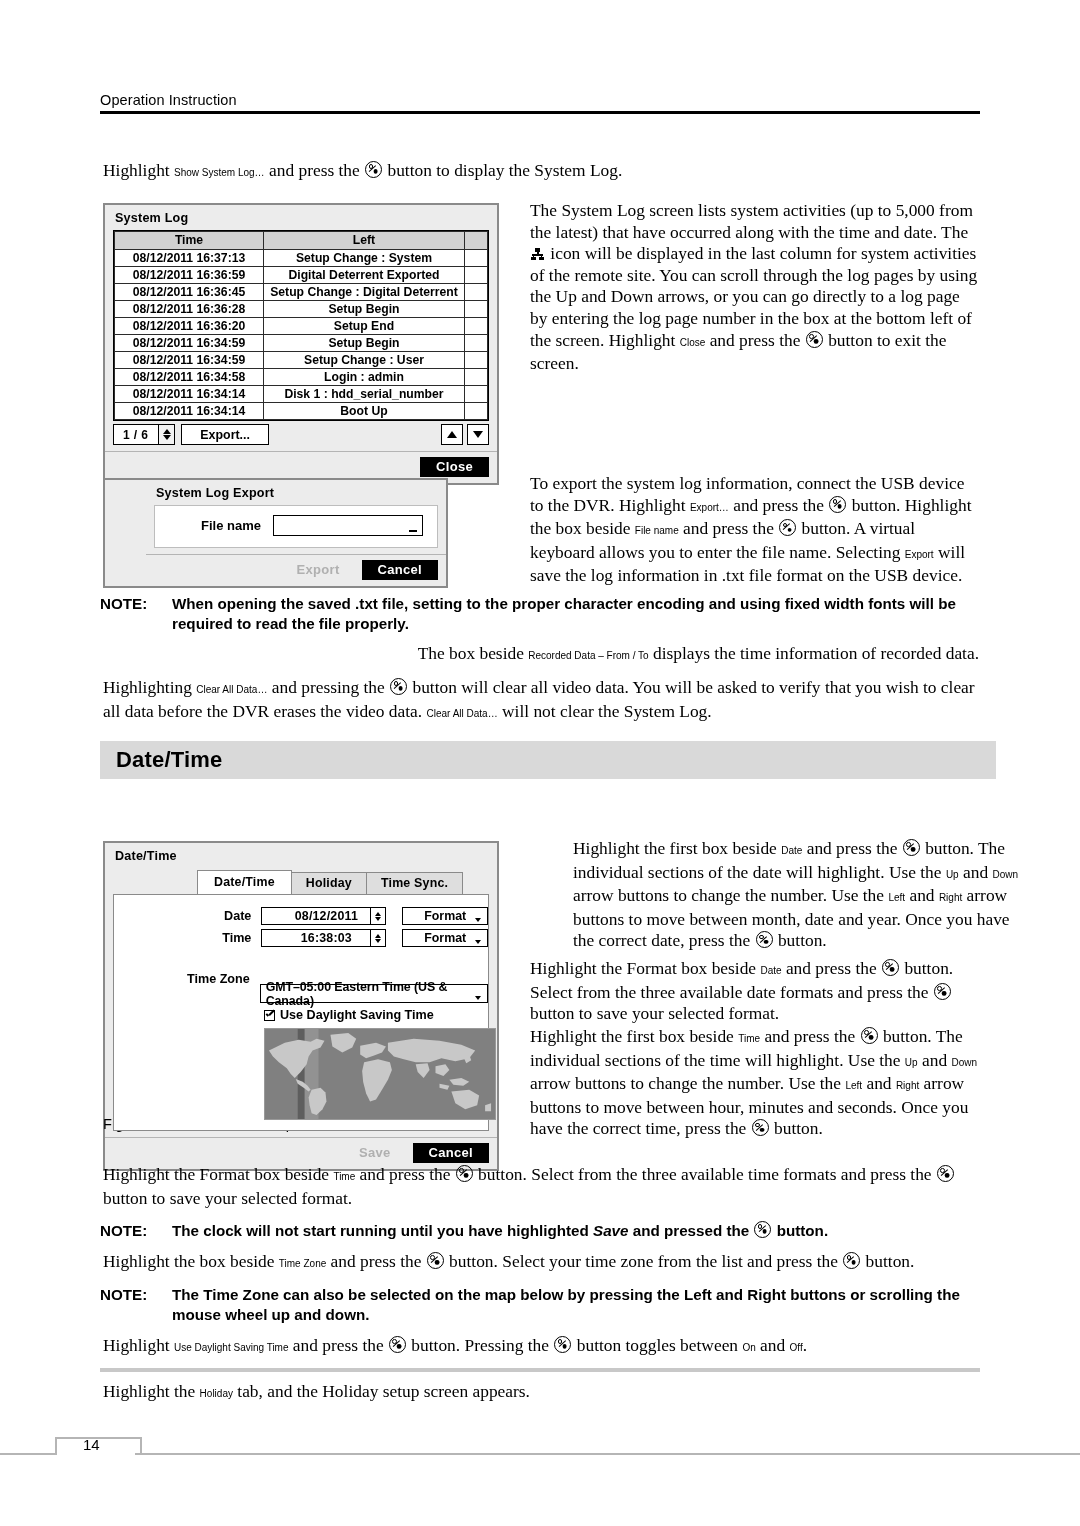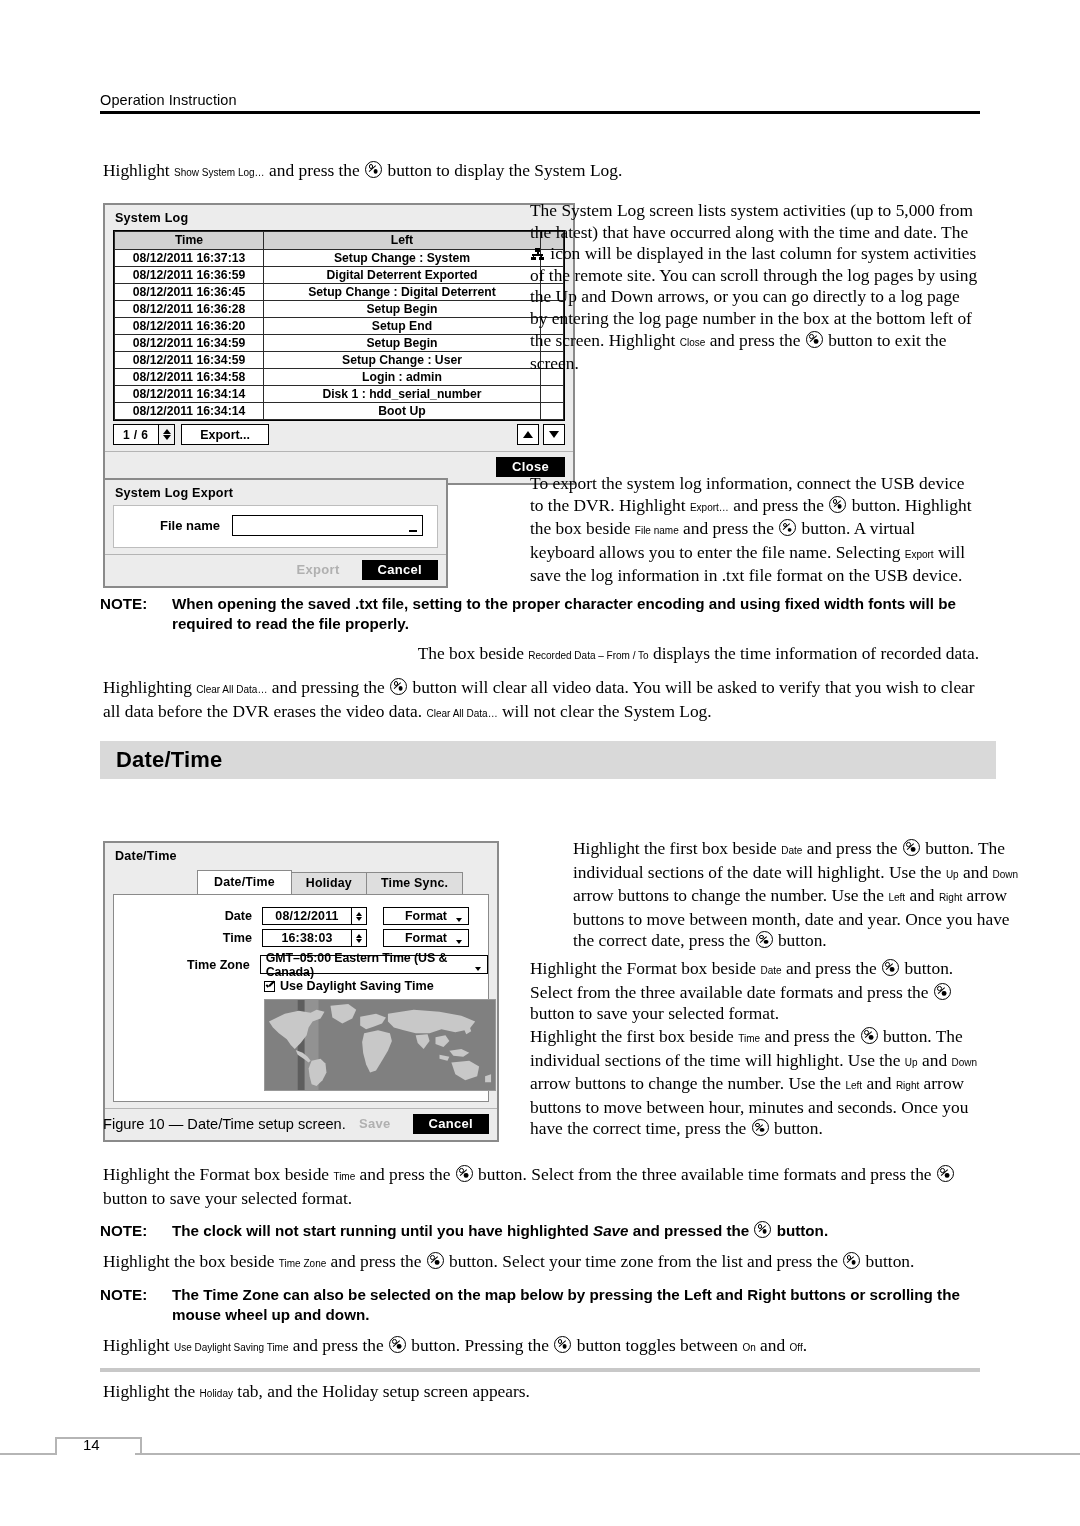--- a/index.html
+++ b/index.html
@@ -343,20 +343,21 @@
   }
   .valbox {
     border: 1px solid #000;
     background: #fff;
     height: 18px;
     display: flex;
     align-items: stretch;
     box-sizing: border-box;
     font-size: 12.4px;
     font-weight: bold;
+    padding-left: 20px;
   }
   .valbox .v {
     width: 88px;
     text-align: center;
     line-height: 16px;
     letter-spacing: .2px;
   }
   .valbox .spin2 {
     border-left: 1px solid #000;
     width: 14px;
@@ -395,20 +396,21 @@
     height: 19px;
     width: 232px;
     box-sizing: border-box;
     display: flex;
     align-items: center;
     font-size: 12.4px;
     font-weight: bold;
     padding-left: 5px;
     position: relative;
     letter-spacing: -.1px;
+    margin-top: 29px;
   }
   .dst-row {
     display: flex;
     align-items: center;
     margin: 5px 0 0 150px;
     font-size: 12.6px;
     font-weight: bold;
   }
   .chk {
     width: 11px; height: 11px;
@@ -492,21 +494,21 @@
     <div class="runhead-text">Operation Instruction</div>
     <div class="runhead-rule"></div>
   </div>
 
   <div class="body-col" style="left:103px; top:160px; width:876px;">
     <p>
       <span>Highlight </span><span class="ui">Show System Log…</span><span> and press the </span><span class="keyicon"></span><span> button to display the System Log.</span>
     </p>
   </div>
 
-  <div class="dlg" style="left:103px; top:203px; width:472px;">
+  <div class="dlg" style="left:103px; top:203px; width:396px;">
     <div class="dlg-title">System Log</div>
 
     <div class="logwrap">
       <table class="logtable">
         <thead>
           <tr>
             <th class="col-time">Time</th>
             <th>Left</th>
             <th class="col-flag"></th>
           </tr>
@@ -588,21 +590,21 @@
       <div class="btn btn-dark">Close</div>
     </div>
   </div>
 
   <div class="body-col" style="left:530px; top:200px; width:449px;">
     <p>
       <span>The System Log screen lists system activities (up to 5,000 from the latest) that have occurred along with the time and date.  The </span><span class="neticon"><i class="top"></i><i class="stem"></i><i class="bar"></i><i class="l1"></i><i class="l2"></i><i class="bl"></i><i class="br"></i></span><span> icon will be displayed in the last column for system activities of the remote site.  You can scroll through the log pages by using the Up and Down arrows, or you can go directly to a log page by entering the log page number in the box at the bottom left of the screen.  Highlight </span><span class="ui">Close</span><span> and press the </span><span class="keyicon"></span><span> button to exit the screen.</span>
     </p>
   </div>
 
-  <div class="dlg" style="left:103px; top:478px; width:345px;">
+  <div class="dlg" style="left:103px; top:478px; width:345px;padding-left:41px;">
     <div class="dlg-title">System Log Export</div>
     <div class="exp-body">
       <div class="exp-label">File name</div>
       <div class="exp-input"></div>
     </div>
     <div class="dlg-btnbar">
       <div class="btn btn-ghost">Export</div>
       <div class="btn btn-dark">Cancel</div>
     </div>
   </div>

